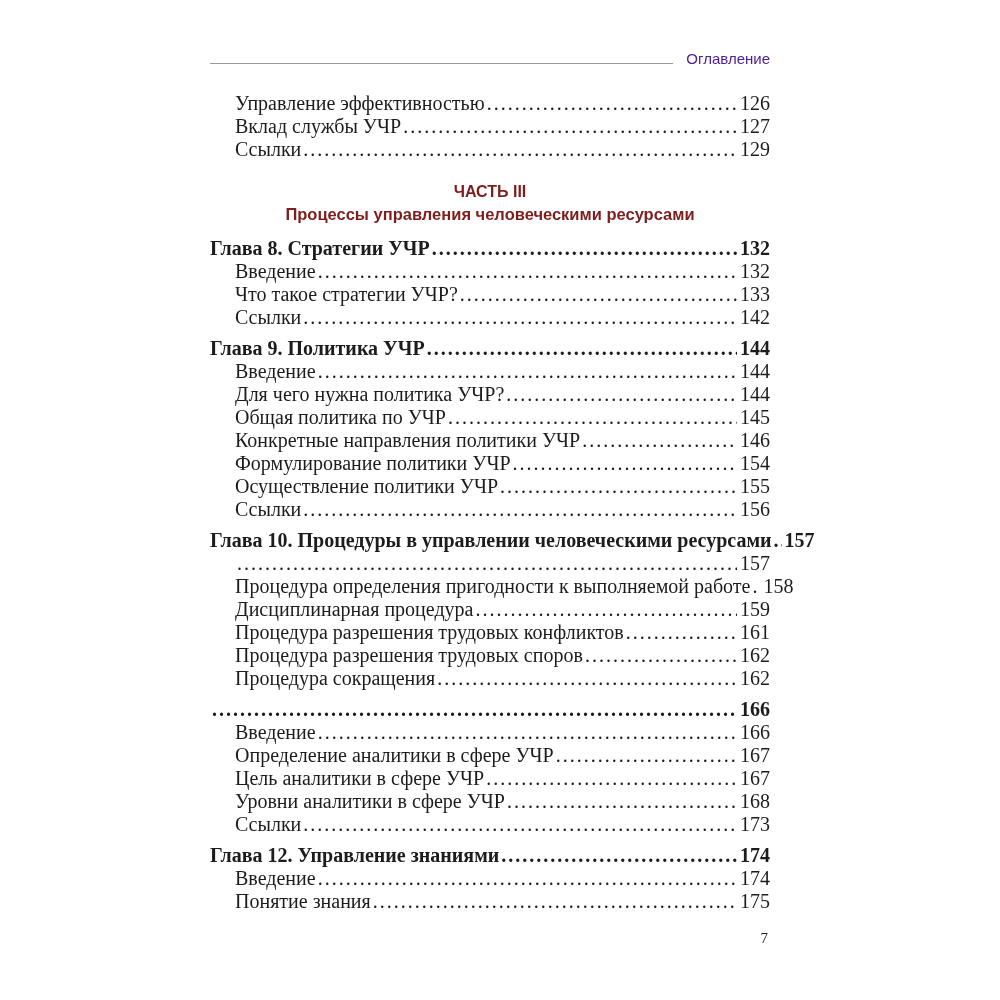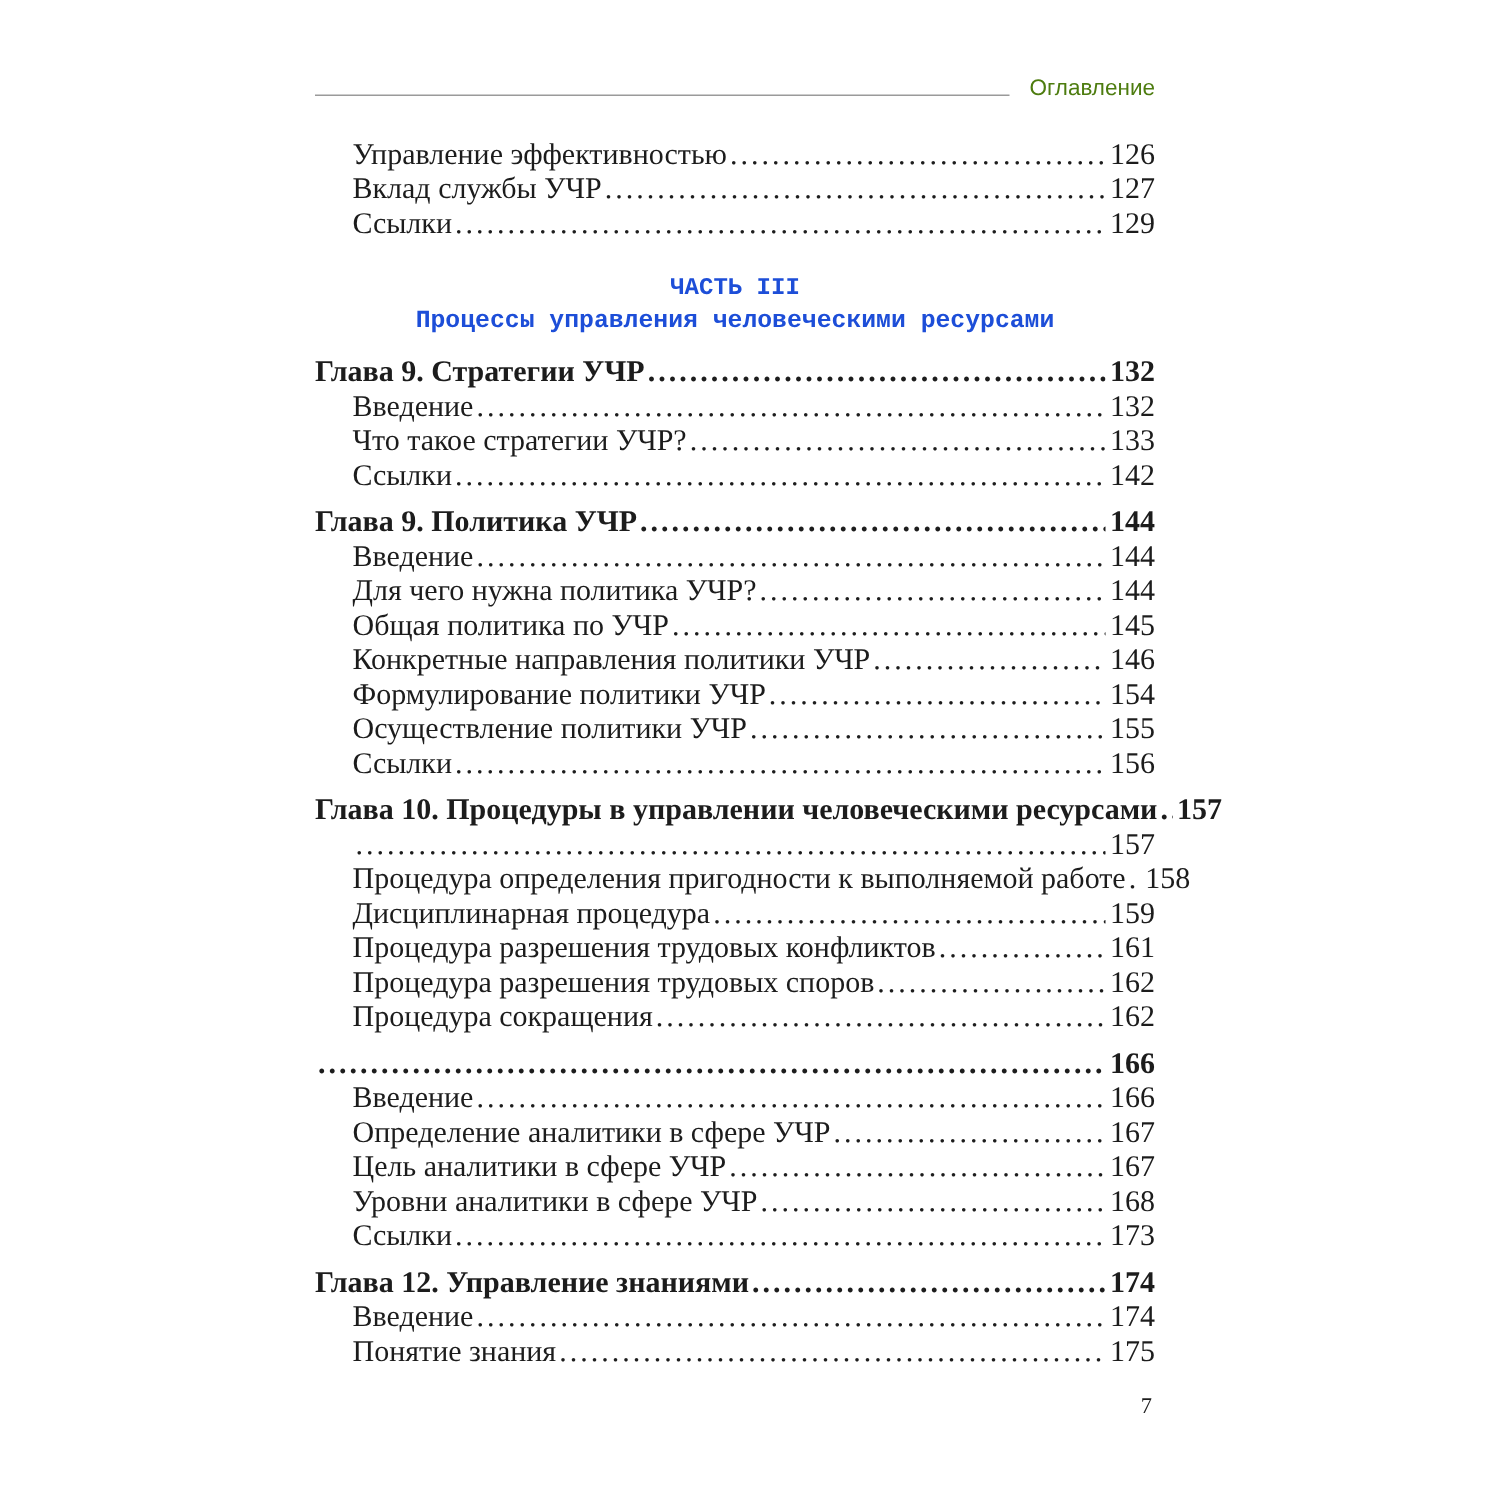--- a/index.html
+++ b/index.html
@@ -19,43 +19,43 @@
   
   .pagehead { display: flex; align-items: center; height: 20px; margin-bottom: 24px; }
   .pagehead .rule {
     flex: 1; height: 0;
     border-bottom: 1.5px solid #9a9a9a;
     margin-right: 13px;
     position: relative; top: 5px;
   }
   .pagehead .label {
     font-family: "Liberation Sans", sans-serif;
-    font-size: 15px; color: #4d7c0f;
+    font-size: 15px; color: #4c1d95;
   }
   
   .row { display: flex; align-items: baseline; font-size: 20px; line-height: 23px; }
   .row.sub  { padding-left: 25px; }
   .row.head { font-weight: bold; margin-top: 8px; }
   .t { white-space: nowrap; }
   .leader {
     flex: 1; min-width: 8px;
     overflow: hidden; white-space: nowrap;
     margin: 0 3px 0 2px;
     letter-spacing: 2px;
   }
   .leader::after {
     content: "......................................................................................................................";
   }
   .p { white-space: nowrap; text-align: center; }
   
   .part {
     text-align: center;
-    font-family: Liberation Mono, monospace;
+    font-family: Liberation Sans, sans-serif;
     font-weight: bold;
-    color: #1d4ed8;
+    color: #7f1d1d;
     margin: 20px 0 12px 0;
   }
   .part .kicker { font-size: 16px;  line-height: 22px; }
   .part .title  { font-size: 16.5px; line-height: 22px; }
   
   .folio {
     position: absolute;
     top: 930px; right: 232px;
     font-size: 15px; color: #1c1c1c;
   }
@@ -85,21 +85,21 @@
     <span class="leader"></span>
     <span class="p">129</span>
   </div>
 
   <div class="part">
     <div class="kicker">ЧАСТЬ III</div>
     <div class="title">Процессы управления человеческими ресурсами</div>
   </div>
 
   <div class="row head">
-    <span class="t">Глава 9. Стратегии УЧР</span>
+    <span class="t">Глава 8. Стратегии УЧР</span>
     <span class="leader"></span>
     <span class="p">132</span>
   </div>
   <div class="row sub">
     <span class="t">Введение</span>
     <span class="leader"></span>
     <span class="p">132</span>
   </div>
   <div class="row sub">
     <span class="t">Что такое стратегии УЧР? </span>

